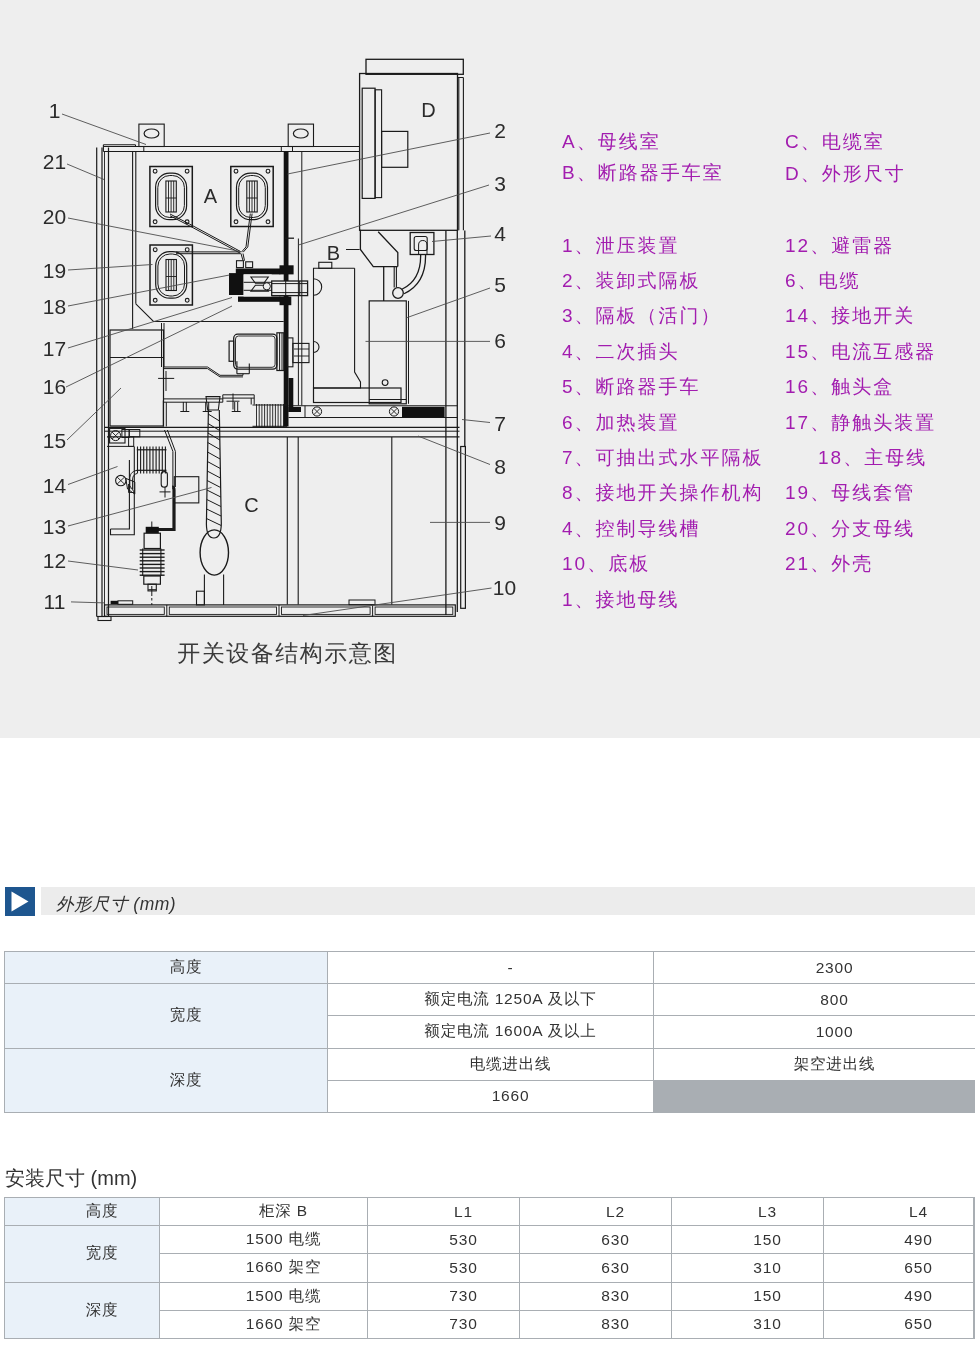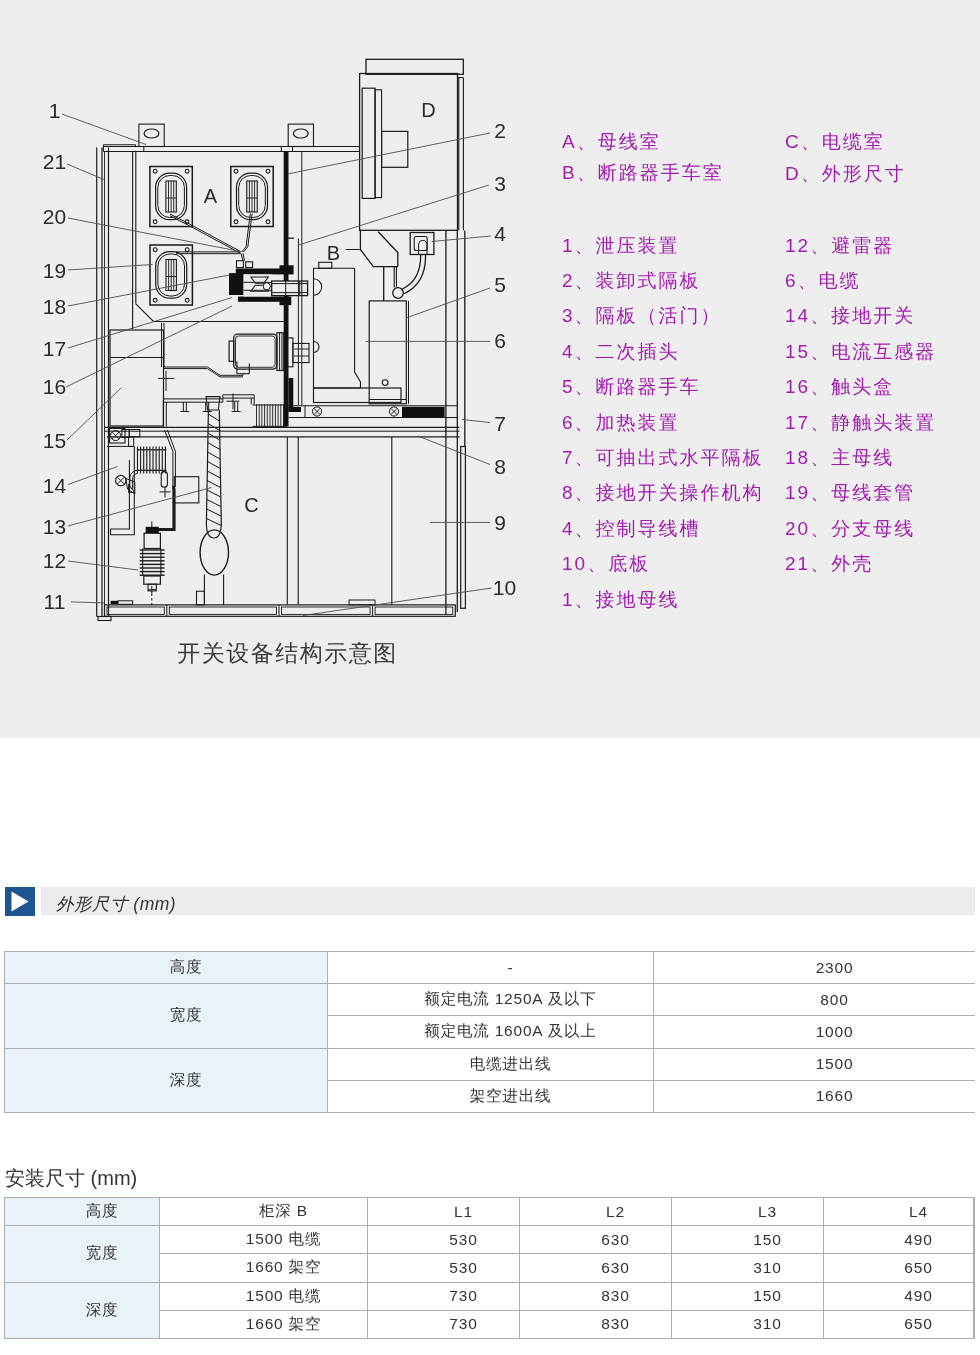--- a/index.html
+++ b/index.html
@@ -353,21 +353,21 @@
 <div class="lg" style="left:562px;top:480.3px">8、接地开关操作机构</div>
 <div class="lg" style="left:562px;top:515.7px">4、控制导线槽</div>
 <div class="lg" style="left:562px;top:551.1px">10、底板</div>
 <div class="lg" style="left:562px;top:586.5px">1、接地母线</div>
 <div class="lg" style="left:785px;top:232.5px">12、避雷器</div>
 <div class="lg" style="left:785px;top:267.9px">6、电缆</div>
 <div class="lg" style="left:785px;top:303.3px">14、接地开关</div>
 <div class="lg" style="left:785px;top:338.7px">15、电流互感器</div>
 <div class="lg" style="left:785px;top:374.1px">16、触头盒</div>
 <div class="lg" style="left:785px;top:409.5px">17、静触头装置</div>
-<div class="lg" style="left:785px;top:444.9px">18、主母线</div>
+<div class="lg" style="left:818px;top:444.9px">18、主母线</div>
 <div class="lg" style="left:785px;top:480.3px">19、母线套管</div>
 <div class="lg" style="left:785px;top:515.7px">20、分支母线</div>
 <div class="lg" style="left:785px;top:551.1px">21、外壳</div>
 </div>
 <div class="hdr-sq">
     <svg width="30" height="29">
       <path d="M6.5,4.5 L23.5,14.5 L6.5,24.5 Z" fill="#ffffff"></path>
     </svg>
   </div>
 <div class="hdr-bar">
@@ -378,21 +378,20 @@
  <div class="hc">高度</div>
     <div>-</div>
     <div>2300</div>
  <div class="hc" style="grid-row:span 2">宽度</div>
     <div>额定电流 1250A 及以下</div>
     <div>800</div>
  <div>额定电流 1600A 及以上</div>
     <div>1000</div>
  <div class="hc" style="grid-row:span 2">深度</div>
     <div>电缆进出线</div>
-    <div>1500</div>
  <div>架空进出线</div>
     <div>1660</div>
 </div>
 <div class="lbl2">安装尺寸 (mm)</div>
 
 <div class="tbl" style="left:4px;top:1197px;width:971px;height:142px;grid-template-columns:154px 207px 151px 151px 151px 149px;grid-template-rows:27.2px 27.2px 27.2px 27.2px 27.2px">
  <div class="hc">高度</div>
     <div>柜深 B</div>
     <div>L1</div>
     <div>L2</div>

